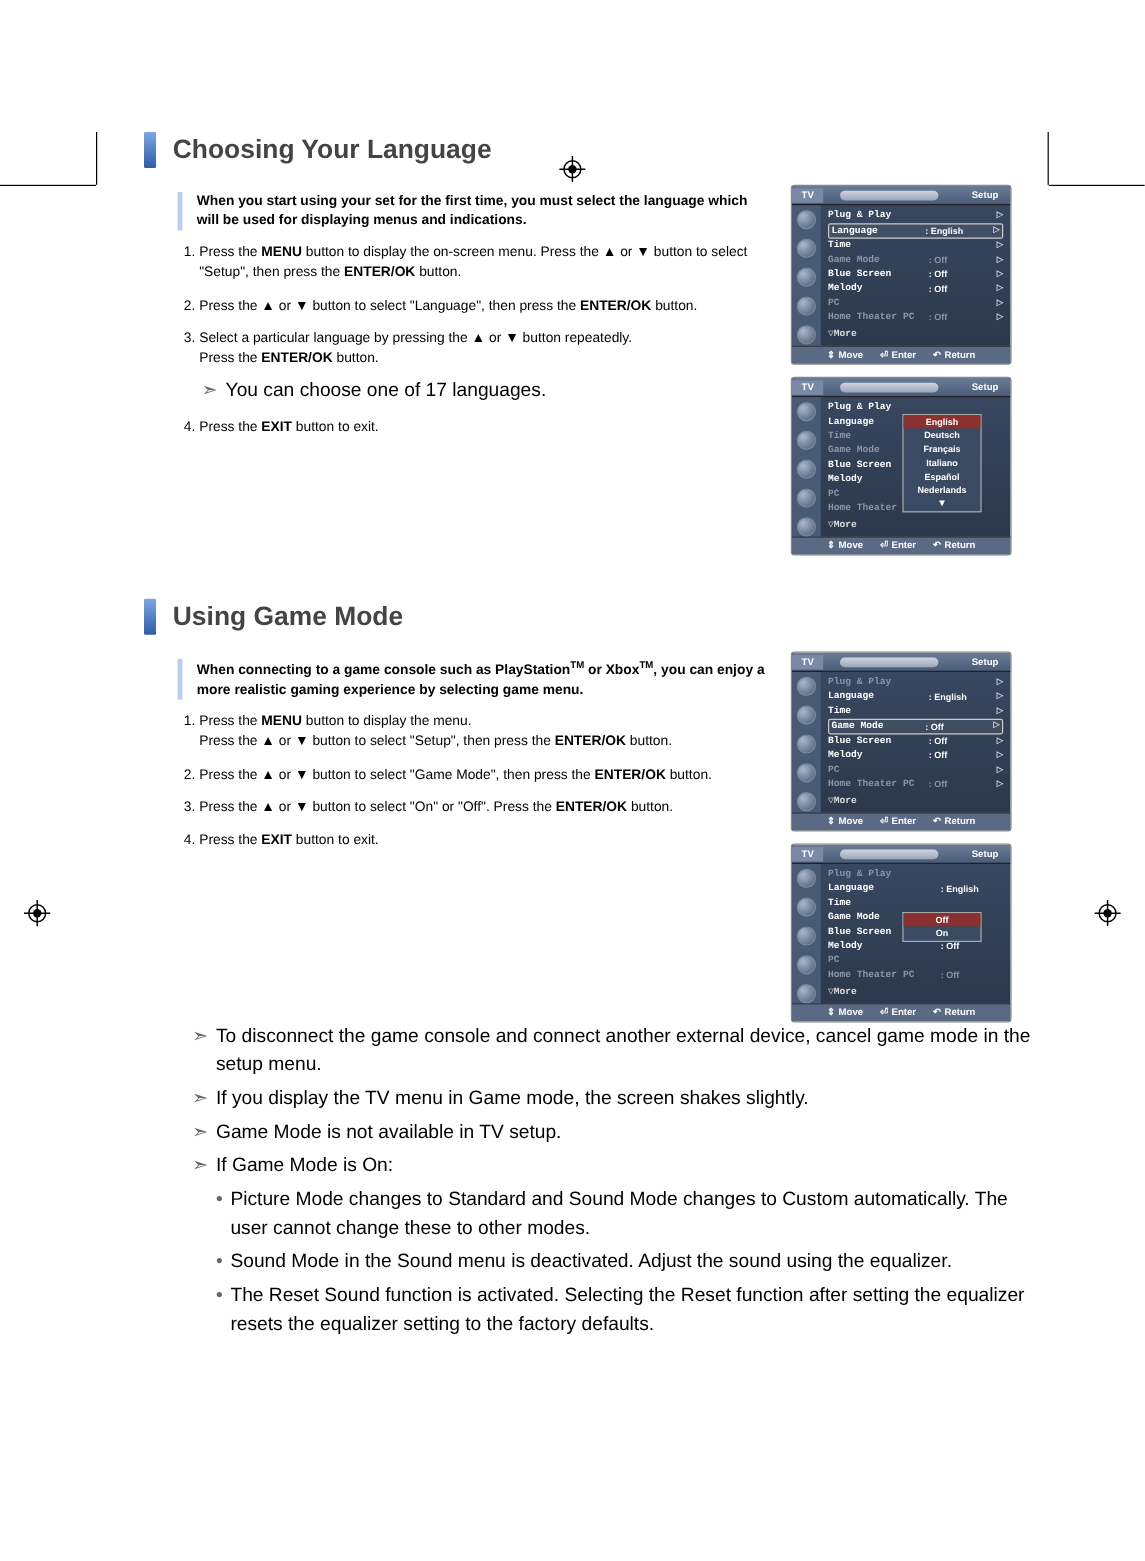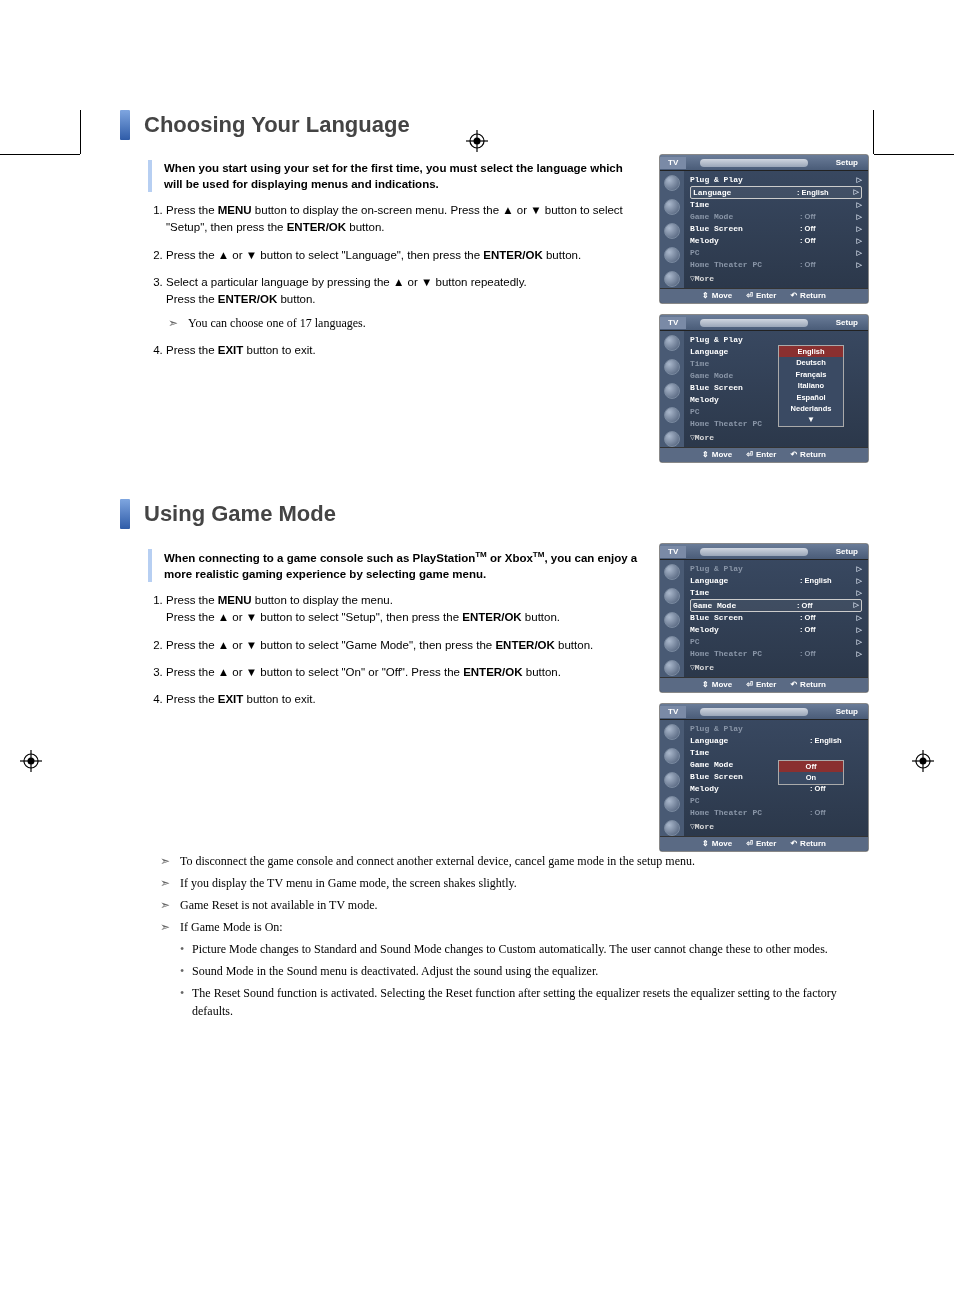--- a/index.html
+++ b/index.html
@@ -86,23 +86,22 @@
     font-size: 11.5px;
     line-height: 1.5;
   }
   ol.steps li { margin-bottom: 10px; }
   ol.steps li b, .intro b { font-weight: bold; }
 
   .sublist {
     list-style: none;
     margin: 6px 0 0 2px;
     padding: 0;
-    font-size: 12px;
+    font-size: 16px;
     line-height: 1.5;
-    font-family: Liberation Serif, serif;
   }
   .sublist li {
     position: relative;
     padding-left: 20px;
     margin-bottom: 4px;
   }
   .sublist li::before {
     content: "➣";
     position: absolute;
     left: 0;
@@ -116,21 +115,21 @@
   }
   .bullets li {
     position: relative;
     padding-left: 12px;
     margin-bottom: 4px;
   }
   .bullets li::before { content: "•"; position:absolute; left:0; top:0; }
 
   
   .osd {
-    width: 210px;
+    width: 184px;
     border: 1px solid #888;
     background: linear-gradient(to bottom, #3a4a63, #2a3648);
     color: #fff;
     font-size: 8px;
     line-height: 1.25;
     border-radius: 3px;
     overflow: hidden;
   }
   .osd-head {
     display: flex;
@@ -582,21 +581,21 @@
             <span><span class="sym">⏎</span><span>Enter</span></span>
             <span><span class="sym">↶</span><span>Return</span></span>
           </div>
         </div>
       </div>
     </div>
 
     <ul class="sublist" style="margin-left:40px; margin-top:0; max-width:720px">
       <li>To disconnect the game console and connect another external device, cancel game mode in the setup menu.</li>
       <li>If you display the TV menu in Game mode, the screen shakes slightly.</li>
-      <li>Game Reset is not available in TV mode.</li>
+      <li>Game Mode is not available in TV setup.</li>
       <li>
         <span>If Game Mode is On:</span>
         <ul class="bullets">
           <li>Picture Mode changes to Standard and Sound Mode changes to Custom automatically. The user cannot change these to other modes.</li>
           <li>Sound Mode in the Sound menu is deactivated. Adjust the sound using the equalizer.</li>
           <li>The Reset Sound function is activated. Selecting the Reset function after setting the equalizer resets the equalizer setting to the factory defaults.</li>
         </ul>
       </li>
     </ul>
 

